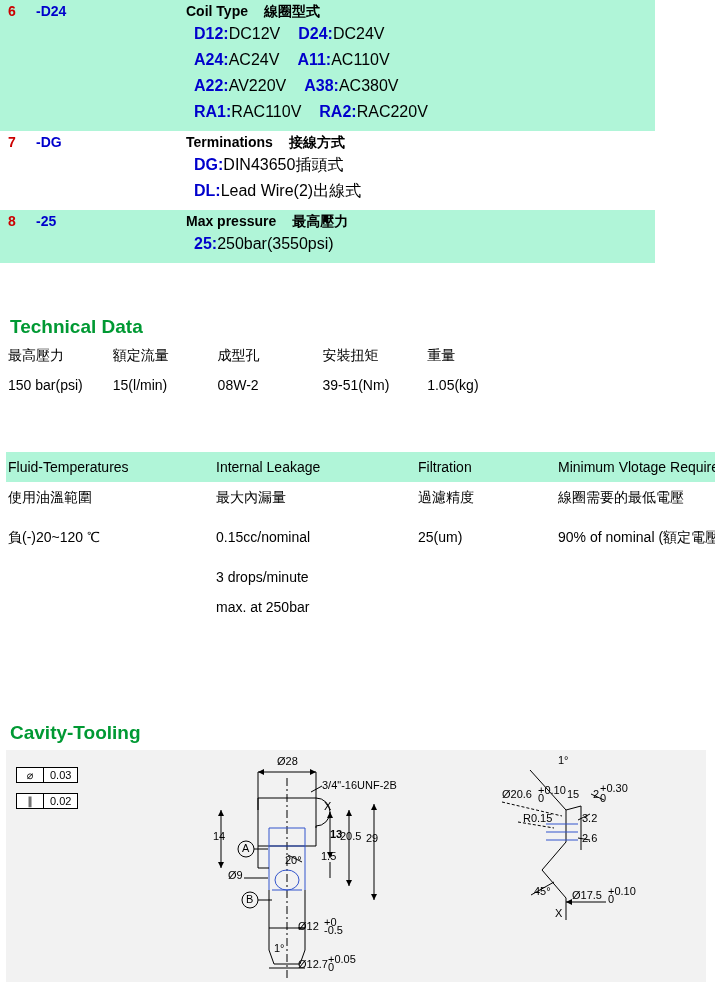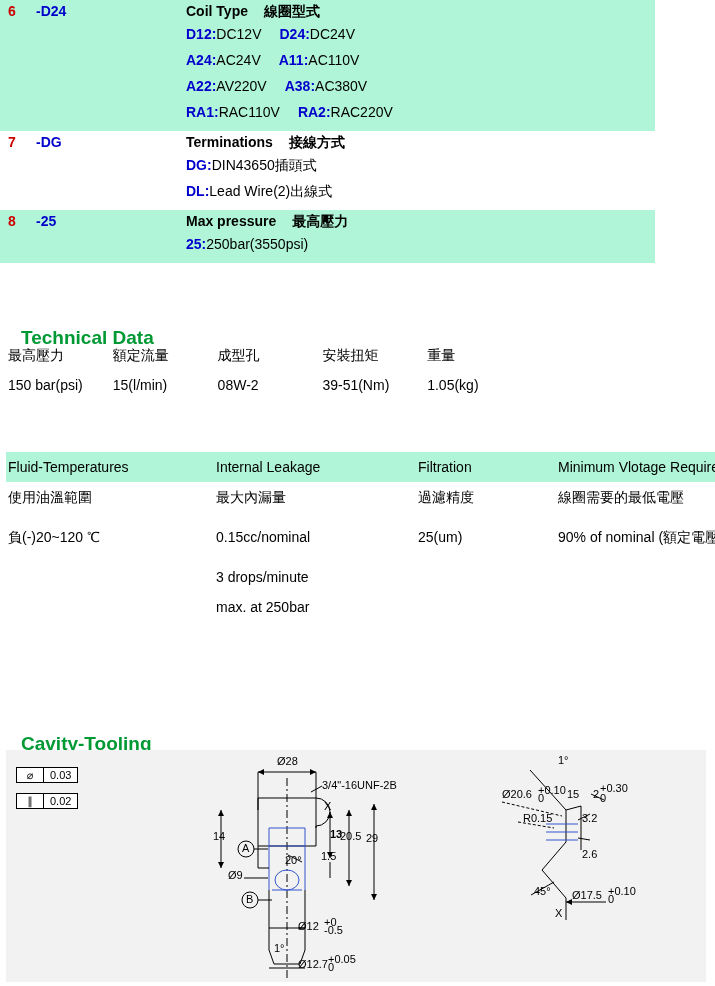--- a/index.html
+++ b/index.html
@@ -44,37 +44,38 @@
     font-weight: bold;
     font-size: 14px;
   }
   .desc-title {
     font-weight: bold;
     font-size: 14px;
     color: #000;
   }
   .desc-title .cn { margin-left: 16px; font-weight: bold; }
   .opt-line {
-    font-size: 14px;
+    font-size: 16px;
     line-height: 26px;
     white-space: nowrap;
+    margin-left: 8px;
   }
   .opt-key {
     color: #0000cc;
     font-weight: bold;
   }
   .opt-val { color: #000; }
   .opt-gap { display: inline-block; width: 18px; }
 
   
   .section-heading {
     color: #009933;
     font-weight: bold;
     font-size: 19px;
-    margin: 15px;
+    margin: 4px;
   }
   #tech-heading { position: absolute; left: 6px; top: 312px; }
   #cavity-heading { position: absolute; left: 6px; top: 718px; }
 
   
   .tech-wrap { position: absolute; left: 6px; top: 340px; width: 706px; }
   .tech-table {
     border-collapse: collapse;
     table-layout: fixed;
   }
@@ -402,20 +403,20 @@
   <div class="lbl" style="left:552px; top:4px;">1°</div>
   <div class="lbl" style="left:496px; top:38px;">Ø20.6</div>
   <div class="lbl" style="left:532px; top:34px;">+0.10</div>
   <div class="lbl" style="left:532px; top:42px;">0</div>
   <div class="lbl" style="left:561px; top:38px;">15</div>
   <div class="lbl" style="left:587px; top:38px;">2</div>
   <div class="lbl" style="left:594px; top:32px;">+0.30</div>
   <div class="lbl" style="left:594px; top:42px;">0</div>
   <div class="lbl" style="left:517px; top:62px;">R0.15</div>
   <div class="lbl" style="left:576px; top:62px;">3.2</div>
-  <div class="lbl" style="left:576px; top:82px;margin-top:16px;">2.6</div>
+  <div class="lbl" style="left:576px; top:82px;">2.6</div>
   <div class="lbl" style="left:528px; top:135px;">45°</div>
   <div class="lbl" style="left:566px; top:139px;">Ø17.5</div>
   <div class="lbl" style="left:602px; top:135px;">+0.10</div>
   <div class="lbl" style="left:602px; top:143px;">0</div>
   <div class="lbl" style="left:549px; top:157px;">X</div>
 
 </div>
 
 </body></html>

